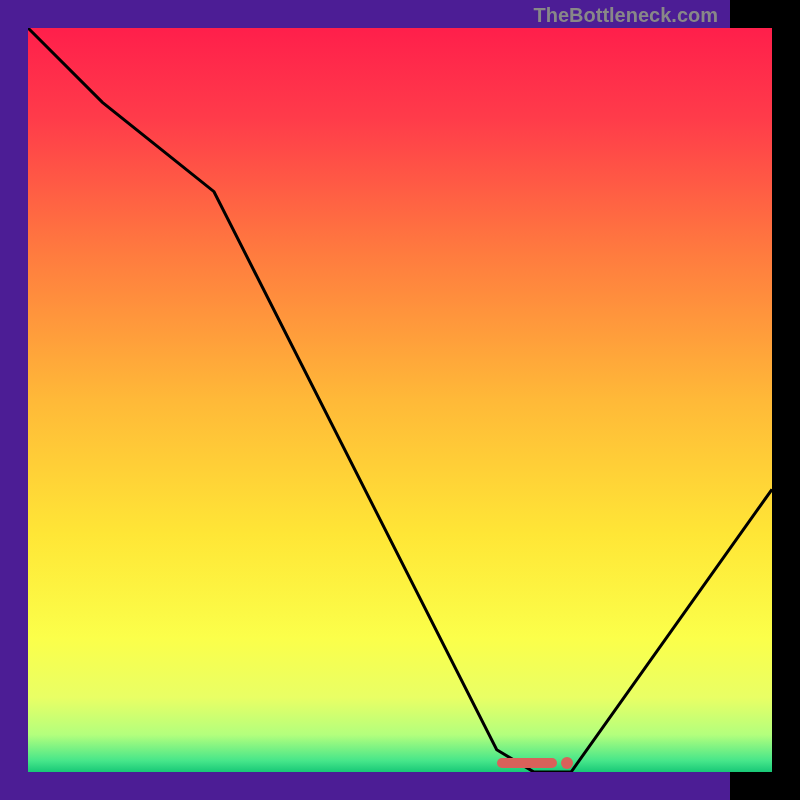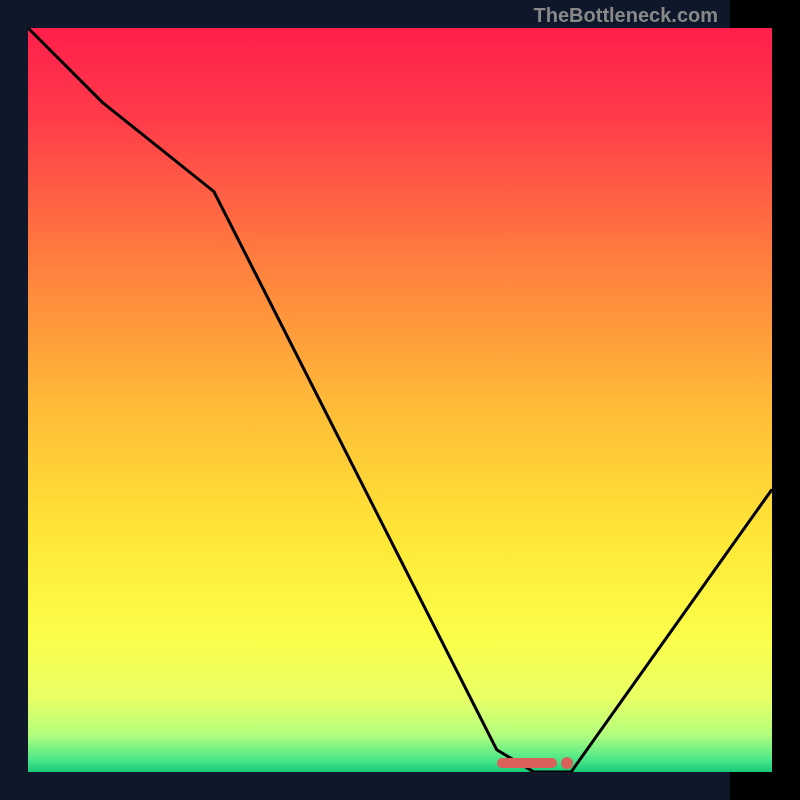--- a/index.html
+++ b/index.html
@@ -8,21 +8,21 @@
     background: #000;
     width: 800px;
     height: 800px;
     overflow: hidden;
     font-family: Arial, sans-serif;
   }
   .container {
     position: relative;
     width: 730px;
     height: 800px;
-    background: #0f172a;
+    background: #4c1d95;
   }
   .watermark {
     position: absolute;
     top: 4px;
     right: 12px;
     color: #888;
     font-size: 20px;
     font-weight: bold;
     z-index: 10;
   }

